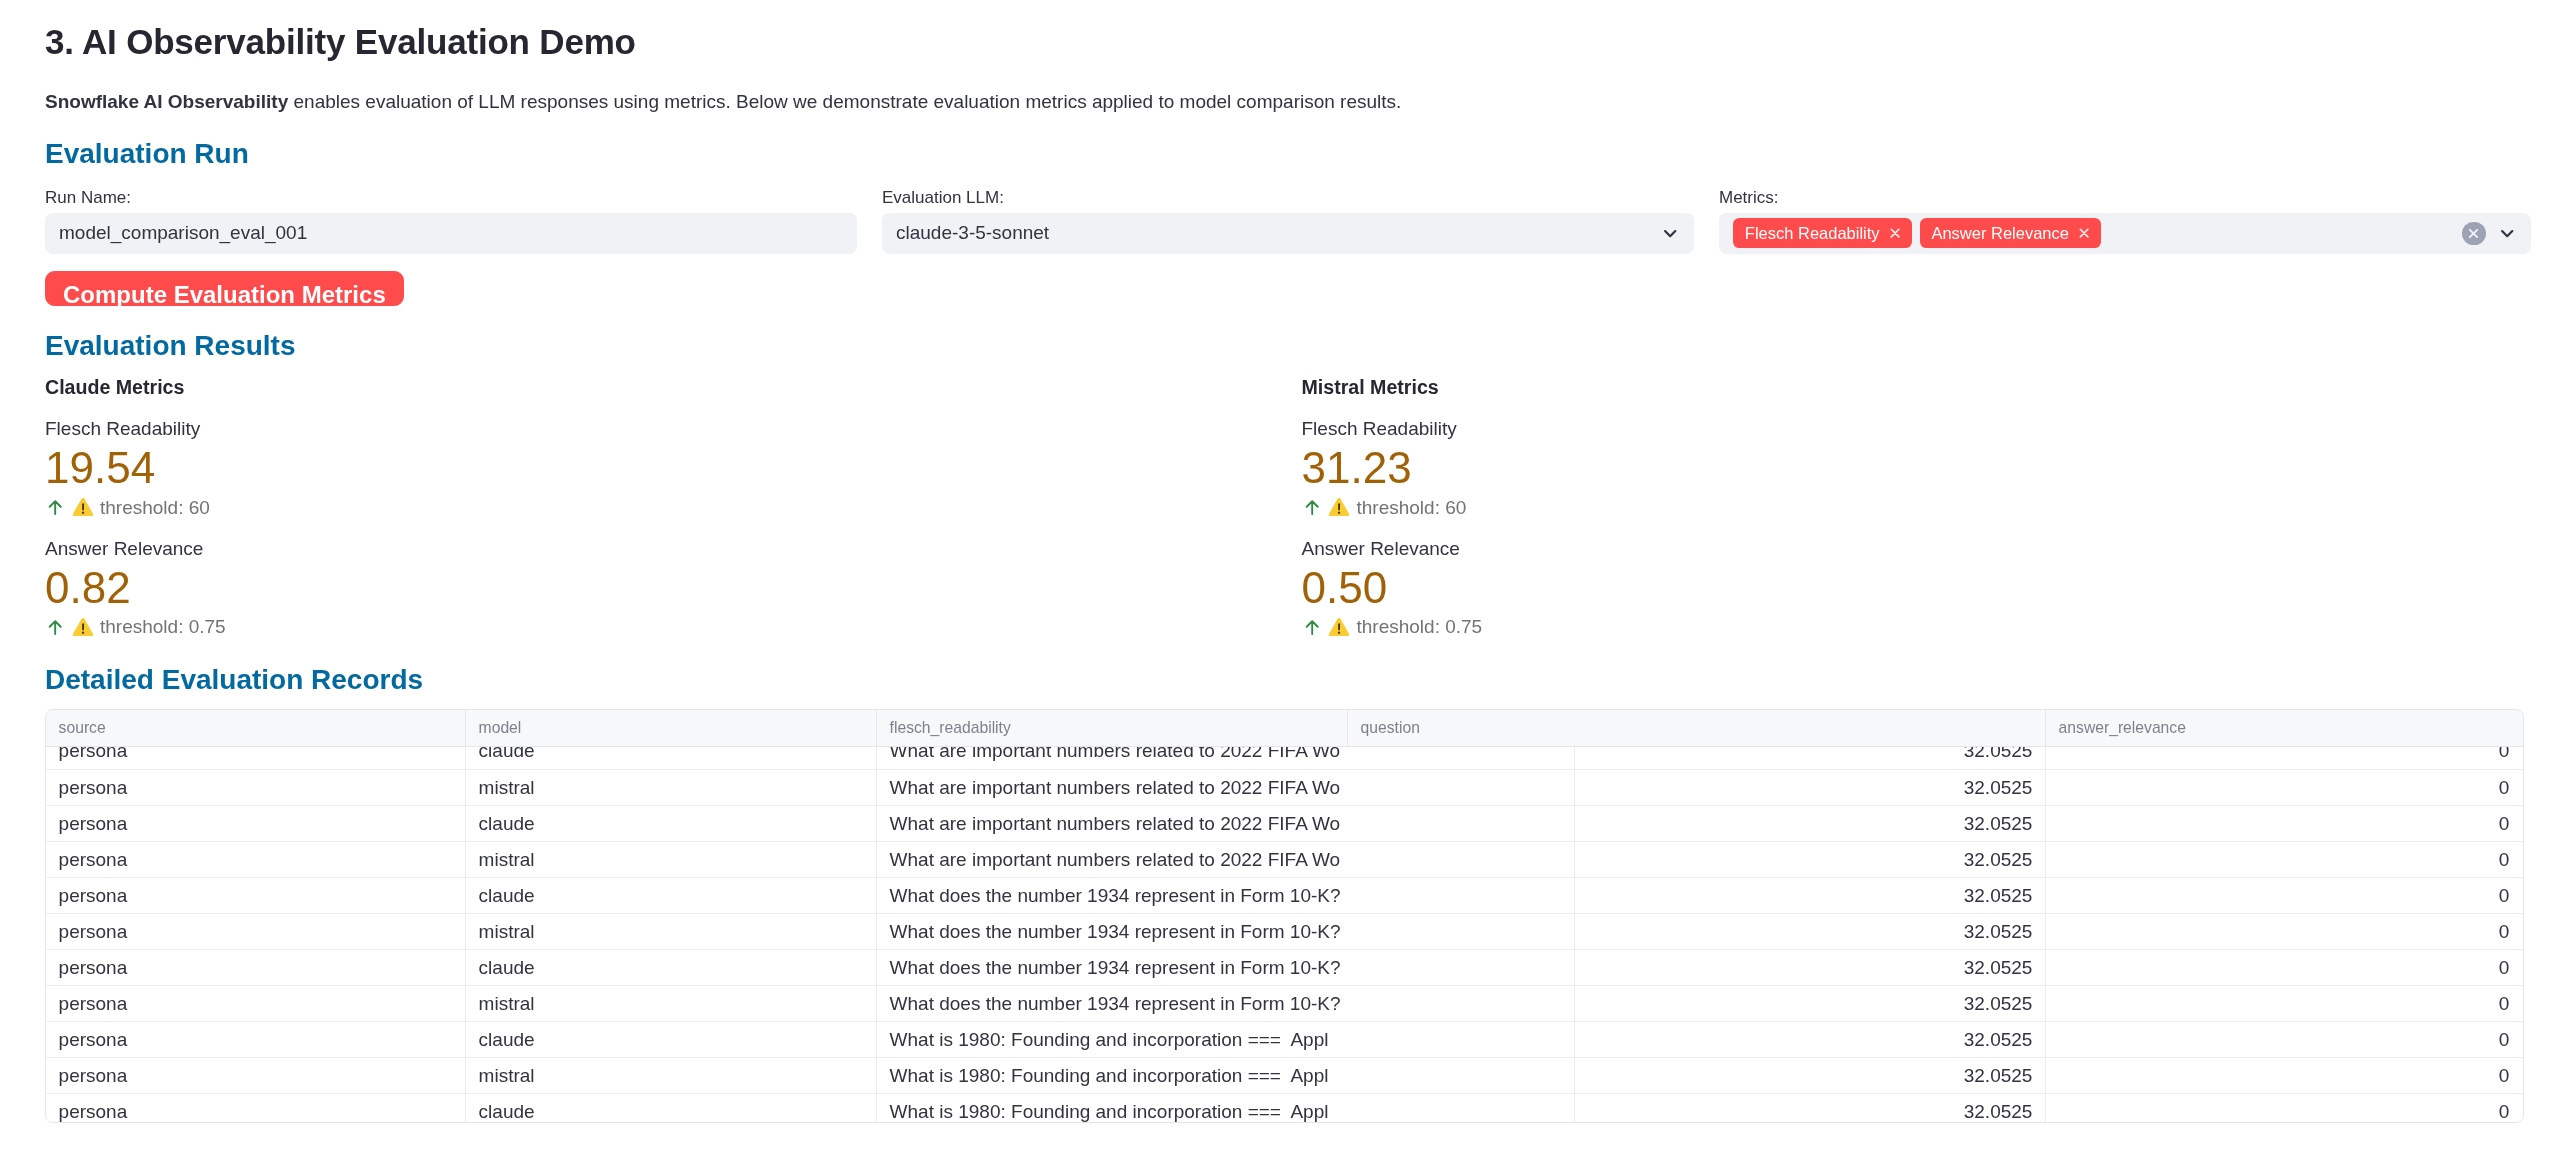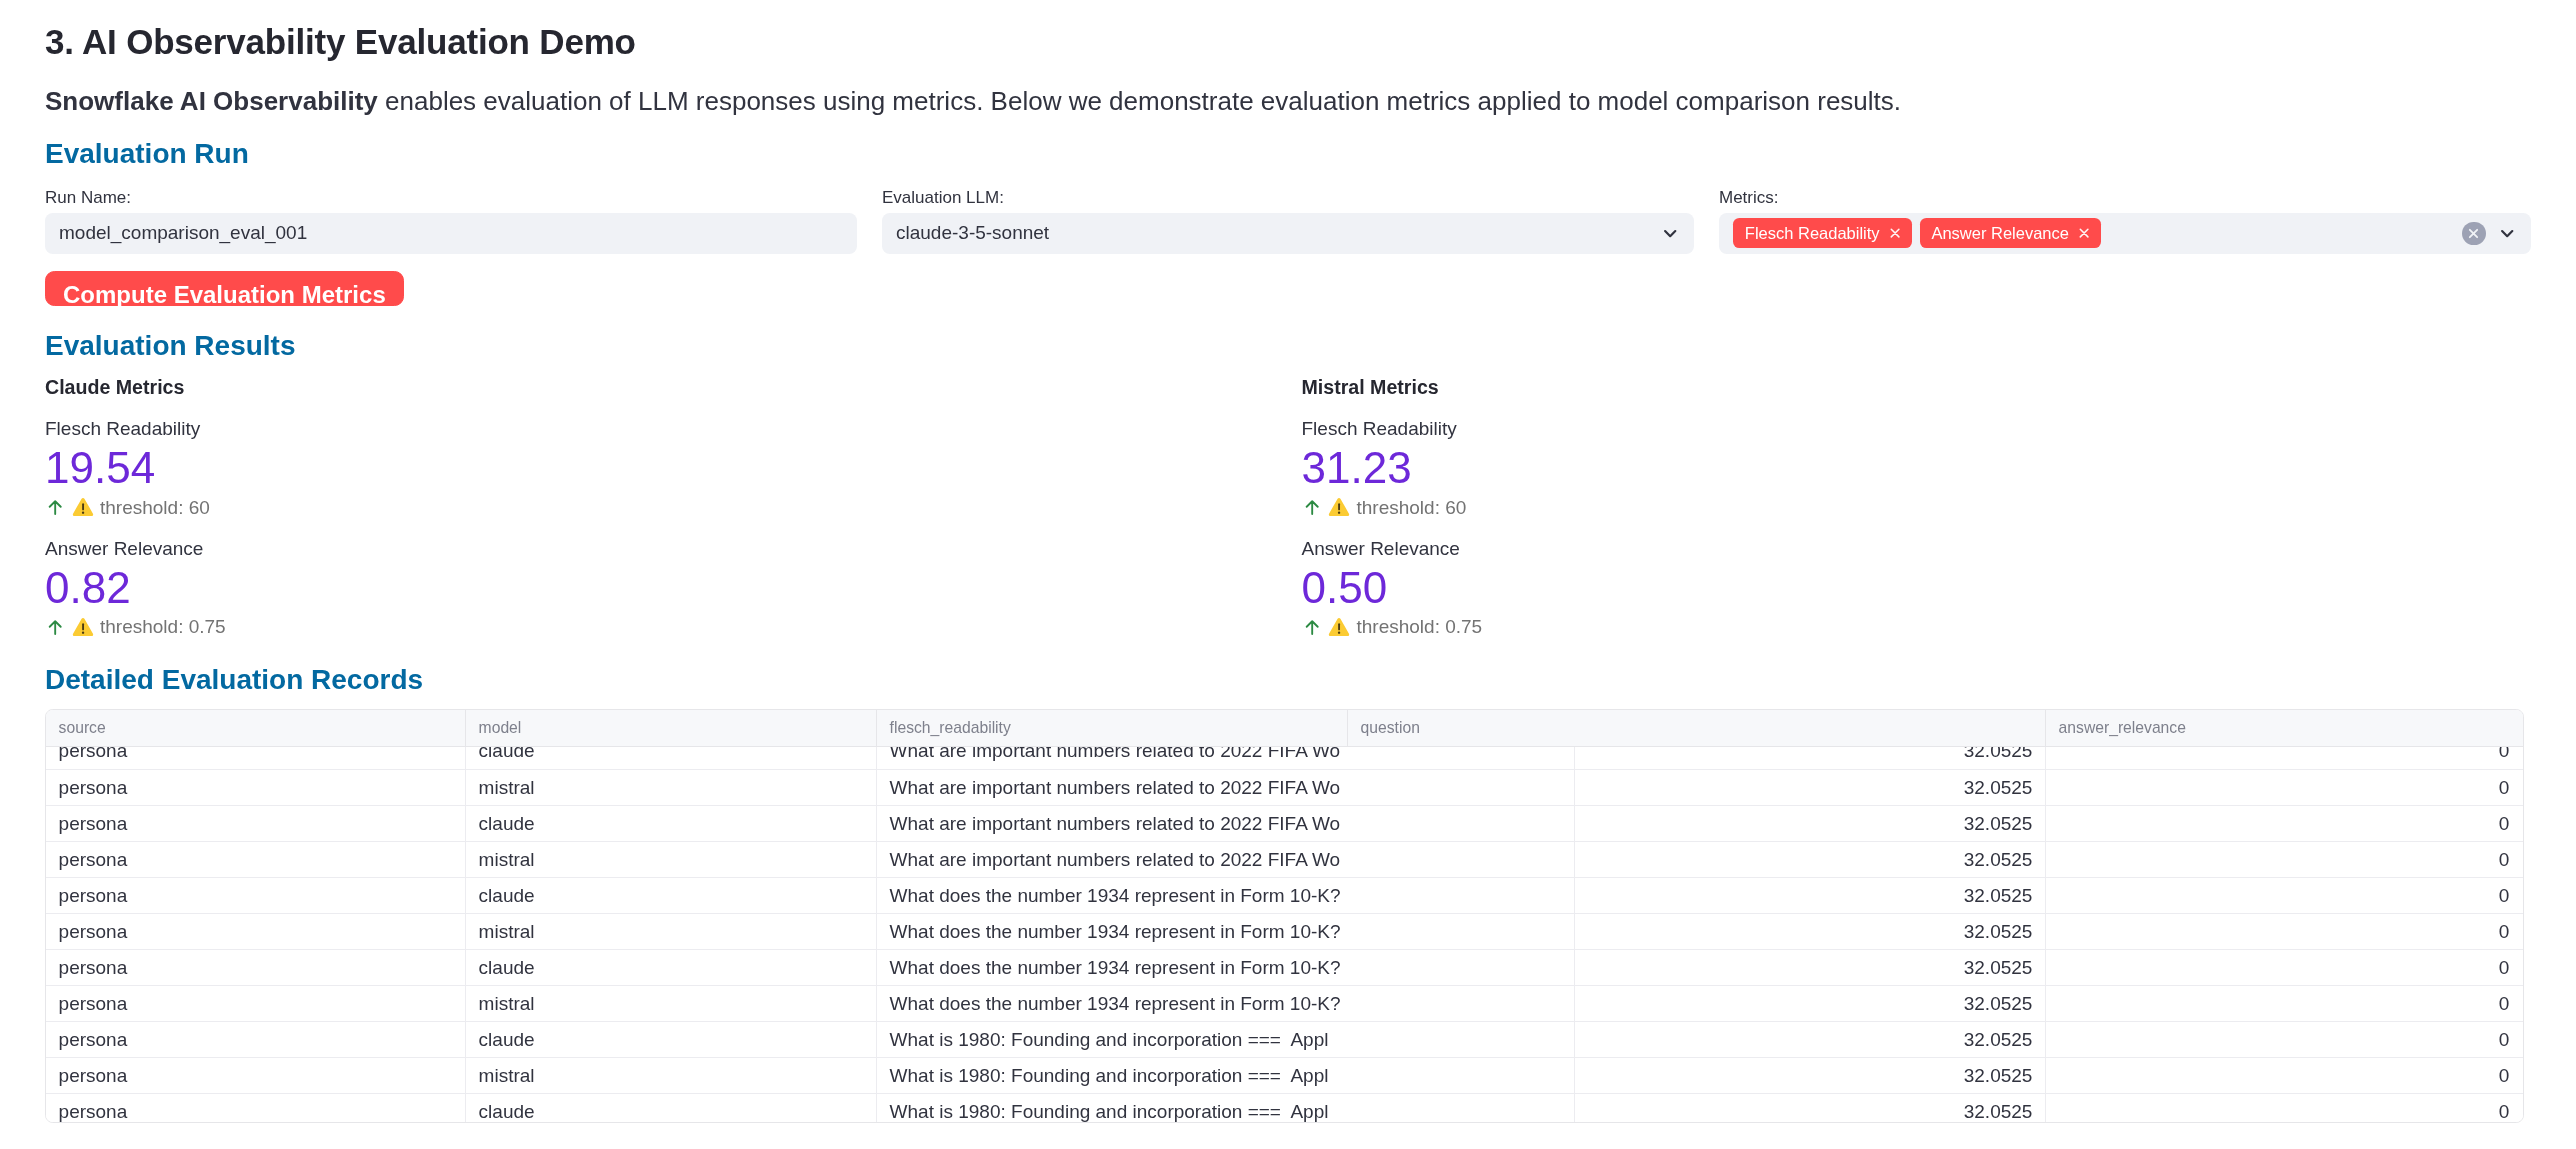--- a/index.html
+++ b/index.html
@@ -6,21 +6,21 @@
   html, body { width: 2576px; height: 1149px; overflow: hidden; }
   body {
     background: #ffffff;
     font-family: "Liberation Sans", sans-serif;
     color: #31333F;
     padding: 20.4px 45px 0 45px;
   }
 
   
   .page-title { font-size: 35px; line-height: 43px; font-weight: 700; color: #262730; letter-spacing: -0.2px; }
-  .intro { margin-top: 27px; font-size: 26px; line-height: 23.5px; color: #31333F; }
+  .intro { margin-top: 27px; font-size: 19px; line-height: 23.5px; color: #31333F; }
   .intro b { font-weight: 700; }
   .section-heading { margin-top: 22px; font-size: 28px; line-height: 35px; font-weight: 700; color: #0369a1; }
   .section-heading.records { margin-top: 23.5px; }
 
   
   .form-row { display: flex; gap: 25px; margin-top: 17px; }
   .form-col { flex: 1 1 0; min-width: 0; }
   .widget-label { font-size: 17px; line-height: 20.4px; color: #31333F; }
   .field {
     margin-top: 4.7px; height: 41px; background: #F0F2F6; border-radius: 7.8px;
@@ -48,21 +48,21 @@
     display: inline-flex; align-items: center; gap: 9.4px; padding: 0 17px; cursor: pointer; flex-direction: column;
   }
   .chart-emoji { width: 25px; height: 25px; }
 
   
   .metrics-row { display: flex; gap: 27px; margin-top: 12.6px; }
   .metrics-col { flex: 1 1 0; }
   .metrics-col-heading { font-size: 19.6px; line-height: 23.5px; font-weight: 700; color: #262730; }
   .metric-block { margin-top: 20.4px; }
   .metric-label { font-size: 19px; line-height: 20.4px; color: #31333F; }
-  .metric-value { margin-top: 3.1px; font-size: 44px; line-height: 49px; color: #6d28d9; }
+  .metric-value { margin-top: 3.1px; font-size: 44px; line-height: 49px; color: #a16207; }
   .metric-delta { margin-top: 4.7px; display: flex; align-items: center; gap: 6.3px; font-size: 19px; color: #737373; }
   .arrow-up-svg { width: 20.4px; height: 20.4px; }
   .warn-svg { width: 22px; height: 20.4px; }
 
   
   .dataframe {
     margin-top: 11.8px; width: 2479px; height: 414px; overflow: hidden;
     border: 0.8px solid #E6E6E9; border-radius: 7.8px; background: #fff;
   }
   .df-header { display: flex; height: 37px; background: #F7F8FA; border-bottom: 0.8px solid #E6E6E9; }

